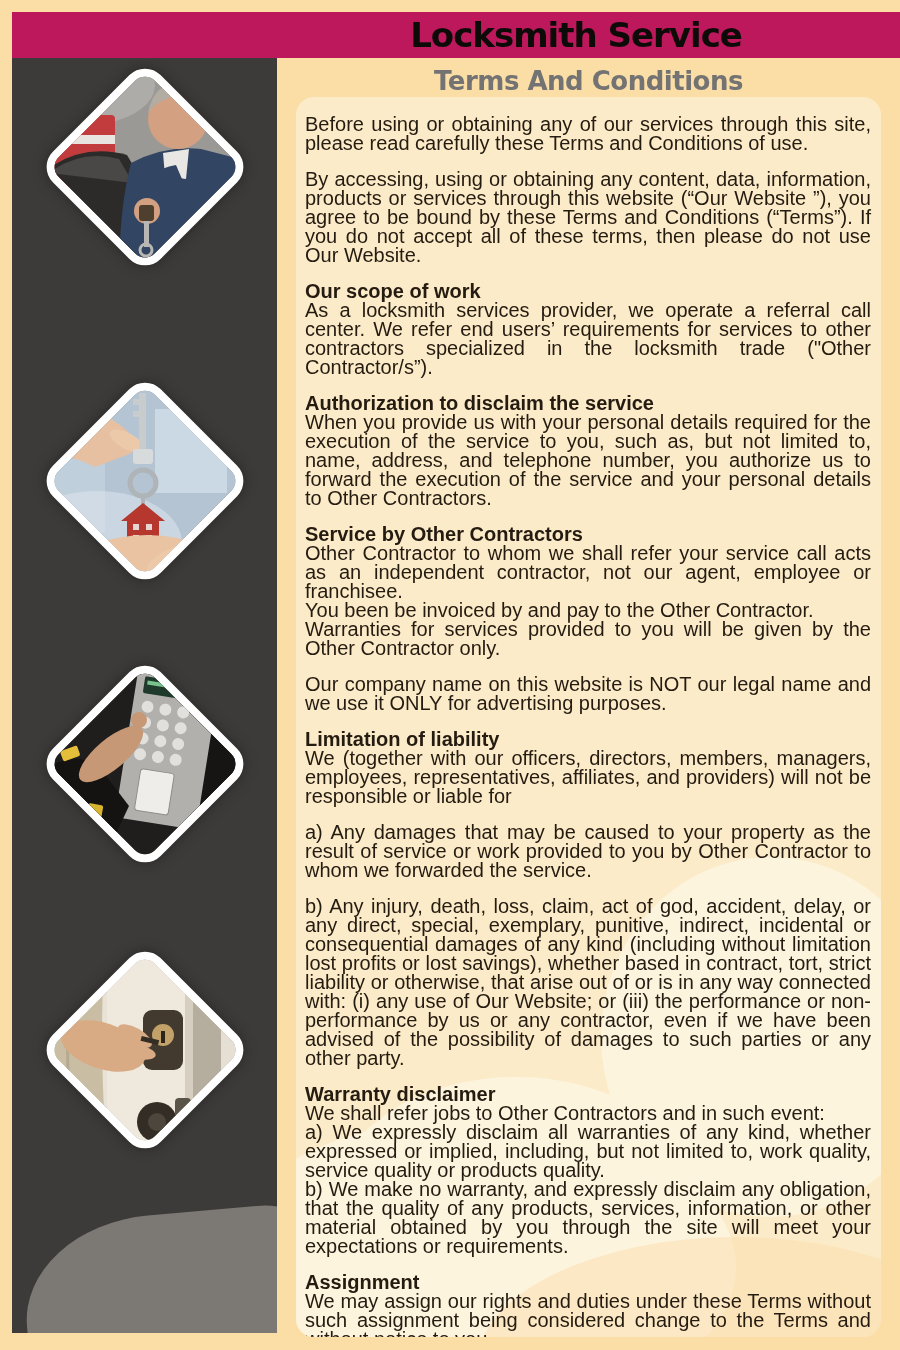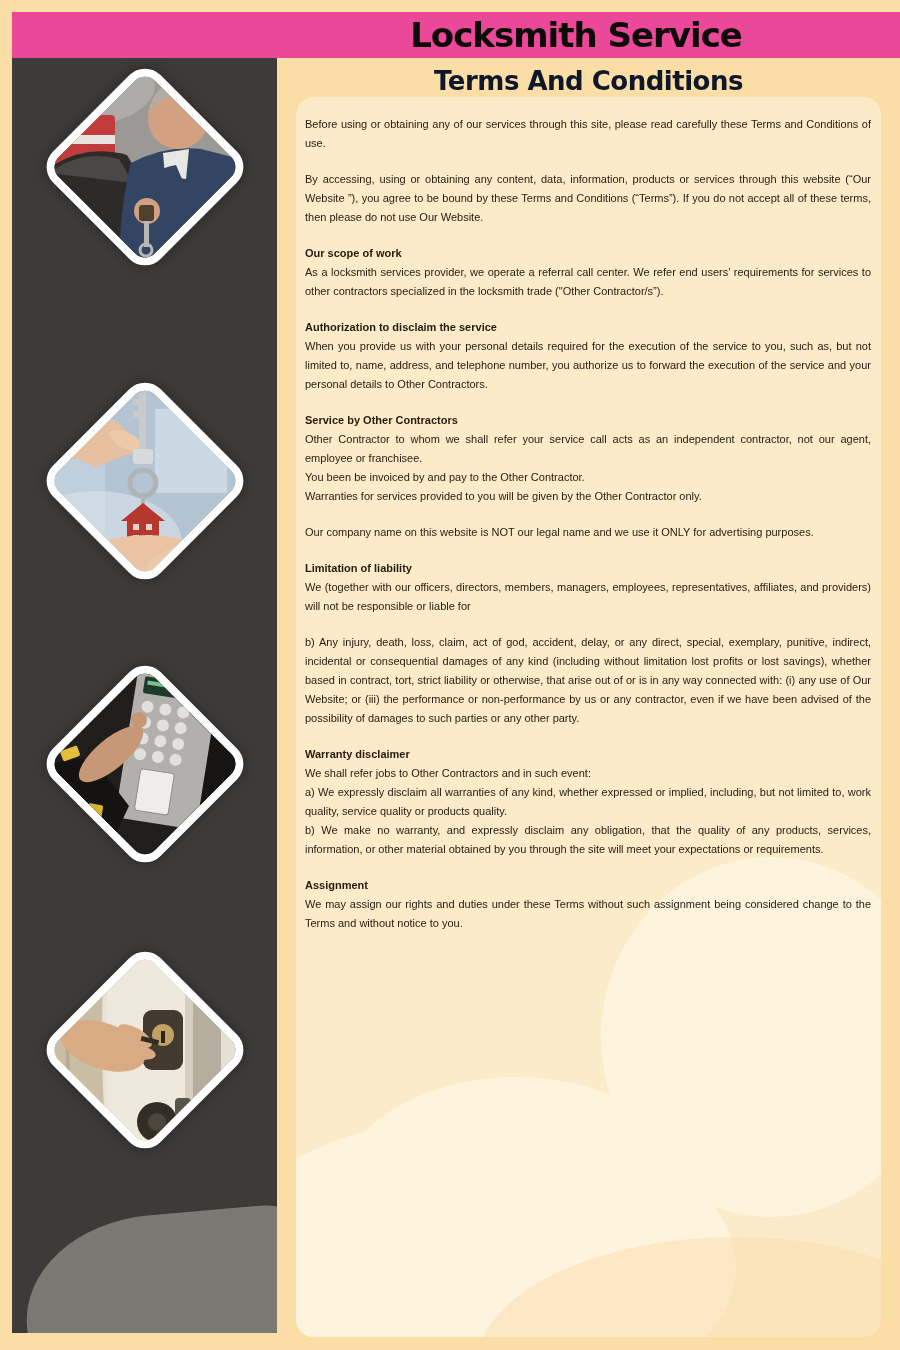--- a/index.html
+++ b/index.html
@@ -6,33 +6,33 @@
   body {
     width:900px; height:1350px; position:relative; overflow:hidden;
     background:#fbdda6;
     font-family:"Liberation Sans", sans-serif;
   }
   .canvas { position:absolute; inset:0; }
 
   
   .topbar {
     position:absolute; left:12px; right:0; top:12px; height:46px;
-    background:#ec4899;
+    background:#be185d;
   }
   .topbar-title {
     position:absolute; left:250px; right:10px; top:0; height:46px;
     line-height:46px; text-align:center;
     font-family:"DejaVu Sans", sans-serif;
     font-weight:800; font-size:34px; letter-spacing:-1px; color:#0d0b08;
   }
   .subtitle {
     position:absolute; left:296px; width:585px; top:66px;
     text-align:center;
     font-family:"DejaVu Sans", sans-serif;
-    font-weight:800; font-size:26px; letter-spacing:-0.5px; color:#0f172a;
+    font-weight:800; font-size:26px; letter-spacing:-0.5px; color:#737373;
   }
 
   
   .sidebar {
     position:absolute; left:12px; top:58px; width:265px; height:1275px;
     background:#3d3b39; overflow:hidden;
   }
   .sidebar-blob {
     position:absolute; left:14px; bottom:-70px; width:310px; height:190px;
     background:#7c7975; border-radius:130px 70px 0 0 / 100px 55px 0 0;
@@ -60,21 +60,21 @@
     background:#fcebc8; border-radius:18px; overflow:hidden;
   }
   .swirl { position:absolute; border-radius:50%; background:#fdf4de; }
   .swirl-a { right:-60px; top:760px; width:340px; height:360px; }
   .swirl-b { left:-80px; top:1020px; width:520px; height:300px; }
   .swirl-c { left:180px; top:1140px; width:520px; height:260px; background:#fbdfae; opacity:.55; }
   .swirl-d { left:40px; top:980px; width:360px; height:240px; }
 
   .terms {
     position:absolute; left:9px; right:10px; top:18px;
-    font-size:11px; line-height:19px; color:#241b11;
+    font-size:20px; line-height:19px; color:#241b11;
   }
   .sec { margin-bottom:17px; }
   .sec:last-child { margin-bottom:0;margin-top:8px; }
   .sec-h { font-weight:bold; }
   .sec-p { margin:0; text-align:justify; }
 </style>
 </head>
 <body>
 
 <div class="canvas">
@@ -216,20 +216,23 @@
           <p class="sec-p">Warranties for services provided to you will be given by the Other Contractor only.</p>
         </div>
         <div class="sec">
           <p class="sec-p">Our company name on this website is NOT our legal name and we use it ONLY for advertising purposes.</p>
         </div>
         <div class="sec">
           <div class="sec-h">Limitation of liability</div>
           <p class="sec-p">We (together with our officers, directors, members, managers, employees, representatives, affiliates, and providers) will not be responsible or liable for</p>
         </div>
         <div class="sec">
+          <p class="sec-p">a) Any damages that may be caused to your property as the result of service or work provided to you by Other Contractor to whom we forwarded the service.</p>
+        </div>
+        <div class="sec">
           <p class="sec-p">b) Any injury, death, loss, claim, act of god, accident, delay, or any direct, special, exemplary, punitive, indirect, incidental or consequential damages of any kind (including without limitation lost profits or lost savings), whether based in contract, tort, strict liability or otherwise, that arise out of or is in any way connected with: (i) any use of Our Website; or (iii) the performance or non-performance by us or any contractor, even if we have been advised of the possibility of damages to such parties or any other party.</p>
         </div>
         <div class="sec">
           <div class="sec-h">Warranty disclaimer</div>
           <p class="sec-p">We shall refer jobs to Other Contractors and in such event:</p>
           <p class="sec-p">a) We expressly disclaim all warranties of any kind, whether expressed or implied, including, but not limited to, work quality, service quality or products quality.</p>
           <p class="sec-p">b) We make no warranty, and expressly disclaim any obligation, that the quality of any products, services, information, or other material obtained by you through the site will meet your expectations or requirements.</p>
         </div>
         <div class="sec">
           <div class="sec-h">Assignment</div>

